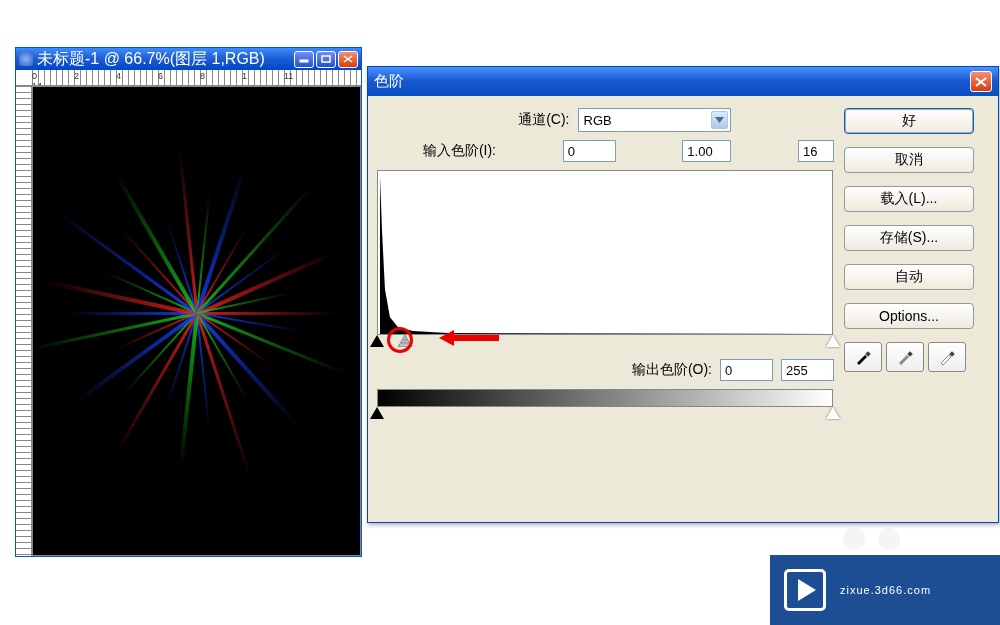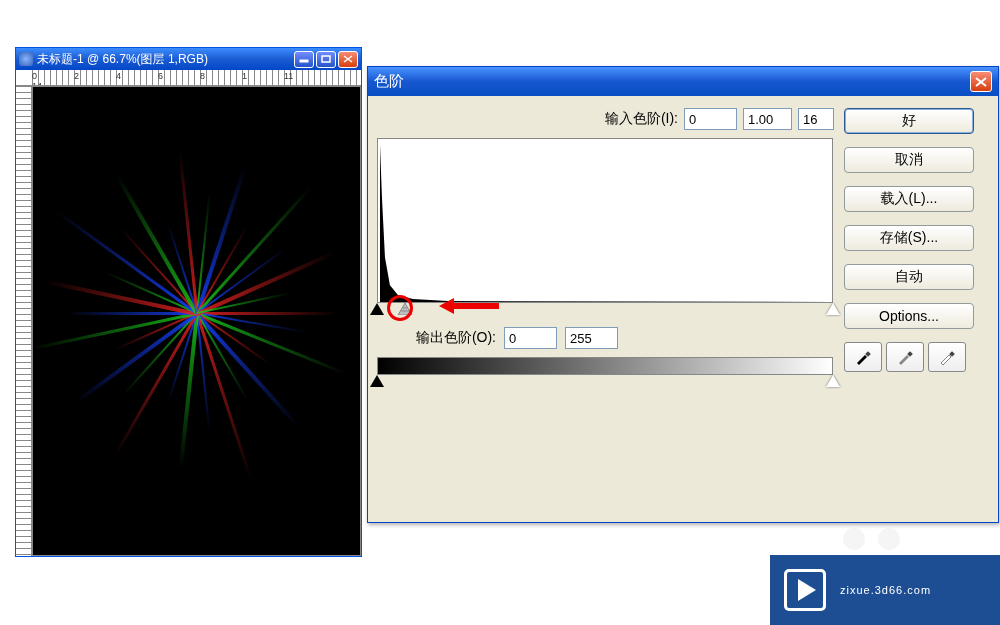--- a/index.html
+++ b/index.html
@@ -8,21 +8,21 @@
     
     .doc-window {
       position: absolute; left: 15px; top: 47px;
       width: 347px; height: 510px;
       border: 1px solid #0054e3;
     }
     .doc-titlebar {
       height: 22px;
       background: linear-gradient(to bottom, #3c8cff 0%, #1c5cd2 50%, #0046c7 100%);
       display: flex; align-items: center; padding: 0 3px;
-      color: #fff; font-size: 12px;
+      color: #fff; font-size: 16px;
     }
     .doc-titlebar .icon { width: 14px; height: 14px; margin-right: 4px;
       background: radial-gradient(circle, #87b4ff, #3661b8); border-radius: 2px; }
     .doc-titlebar-spacer { flex: 1; }
     .win-btns { display: flex; gap: 2px; }
     .win-btn { width: 20px; height: 17px; border: 1px solid #fff; border-radius: 3px; 
       display: flex; align-items: center; justify-content: center; 
       background: linear-gradient(to bottom, #728cff, #2453c9); cursor: pointer; }
     .win-btn.close { background: linear-gradient(to bottom, #f88d74, #d63e0e); }
     .win-btn svg { fill: #fff; stroke: #fff; }
@@ -70,21 +70,21 @@
 
     .channel-row { justify-content: center; gap: 8px; }
     .channel-label { width: 90px; }
     .combo { width: 153px; height: 24px; border: 1px solid #7f9db9; background: #fff;
       display: flex; align-items: center; justify-content: space-between; padding: 0 2px 0 5px;
       font-size: 13px; }
     .combo-arrow { width: 17px; height: 18px; border: 1px solid #b4c6e7; border-radius: 2px;
       background: linear-gradient(to bottom, #ddecfc, #b1c8ea);
       display: flex; align-items: center; justify-content: center; cursor: pointer; }
 
-    .input-levels-row { justify-content: flex-end; gap: 6px; }
+    .input-levels-row { justify-content: space-between; gap: 6px; }
     .input-levels-row .label { width: 120px; }
     .num-input { height: 22px; border: 1px solid #7f9db9; background: #fff;
       font-size: 13px; padding: 0 4px; display: flex; align-items: center; }
     .num-input.w50 { width: 53px; }
     .num-input.w48 { width: 49px; }
     .num-input.w40 { width: 36px; }
 
     .histogram {
       margin: 6px auto 0 auto; width: 456px; height: 165px;
       border: 1px solid #888; background: #fff; position: relative;
@@ -98,21 +98,21 @@
     .tri-white { border-bottom: 12px solid #fff; right: -7px; filter: drop-shadow(0 0 1px #666); }
 
     .red-circle { position: absolute; left: 10px; top: -8px; width: 26px; height: 26px;
       border: 3px solid #ed0000; border-radius: 50%; pointer-events: none; }
     .red-arrow { position: absolute; left: 62px; top: -5px; display: flex; align-items: center;
       pointer-events: none; }
     .red-arrow .head { width: 0; height: 0; border-top: 8px solid transparent; border-bottom: 8px solid transparent;
       border-right: 15px solid #ed0000; }
     .red-arrow .shaft { width: 45px; height: 6px; background: #ed0000; }
 
-    .output-row { justify-content: flex-start; gap: 8px; margin-top: 10px; }
+    .output-row { justify-content: flex-end; gap: 8px; margin-top: 10px; }
     .output-row .label { width: 120px; }
 
     .gradient-bar { margin: 6px auto 0 auto; width: 456px; height: 18px;
       background: linear-gradient(to right, #000, #fff); border: 1px solid #888; }
     .output-slider-track { margin: 0 auto; width: 456px; height: 14px; position: relative; }
 
     .btn { width: 130px; height: 26px; background: linear-gradient(to bottom, #fff, #eeeade);
       border: 1px solid #919b9c; border-radius: 4px; font-size: 14px; cursor: pointer;
       display: flex; align-items: center; justify-content: center; margin-bottom: 13px; }
     .btn.primary { border: 1px solid #2b598e; box-shadow: inset 0 0 0 1px #88b2dd; }
@@ -215,20 +215,33 @@
     <div class="dlg-titlebar-spacer"></div>
     <div class="dlg-close">
       <svg width="12" height="10">
           <line x1="1" y1="1" x2="11" y2="9" stroke="#fff" stroke-width="2"></line>
           <line x1="11" y1="1" x2="1" y2="9" stroke="#fff" stroke-width="2"></line>
         </svg>
     </div>
   </div>
   <div class="dlg-body">
     <div class="dlg-left">
+      <div class="row channel-row">
+        <span class="label channel-label">
+          <span>通道(C):</span>
+        </span>
+        <div class="combo">
+          <span>RGB</span>
+          <div class="combo-arrow">
+            <svg width="9" height="6">
+                <polygon points="0,0 9,0 4.5,6" fill="#4a6a9b"></polygon>
+              </svg>
+          </div>
+        </div>
+      </div>
       <div class="row input-levels-row">
         <span class="label">输入色阶(I):</span>
         <div class="num-input w50">
             <span>0</span>
           </div>
         <div class="num-input w48">
             <span>1.00</span>
           </div>
         <div class="num-input w40">
             <span>16</span>

